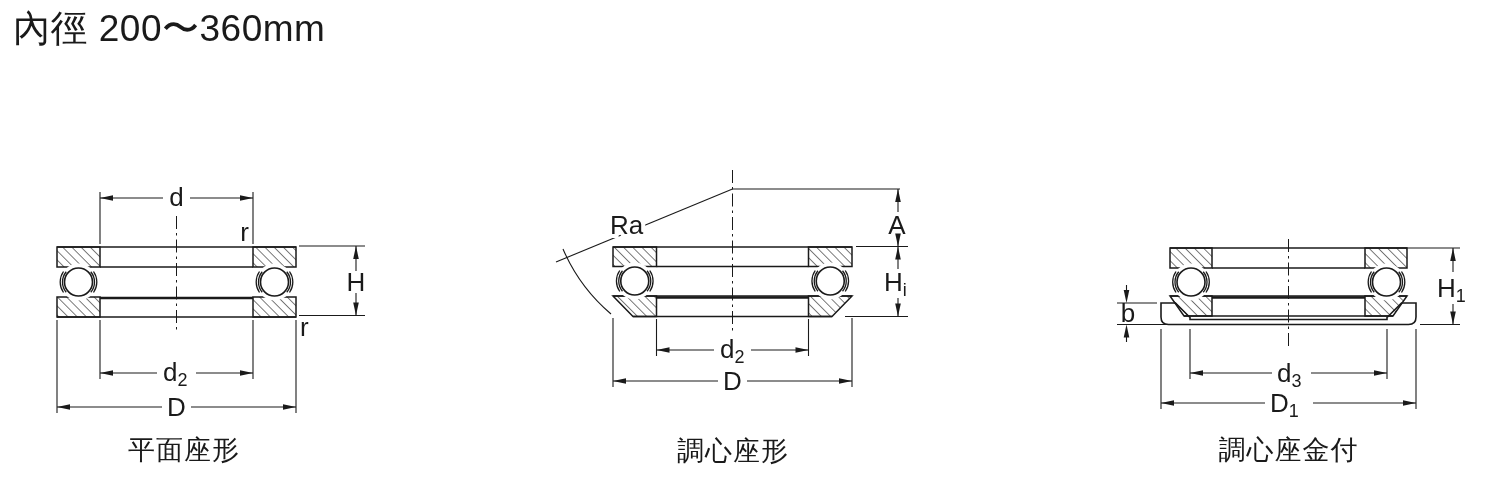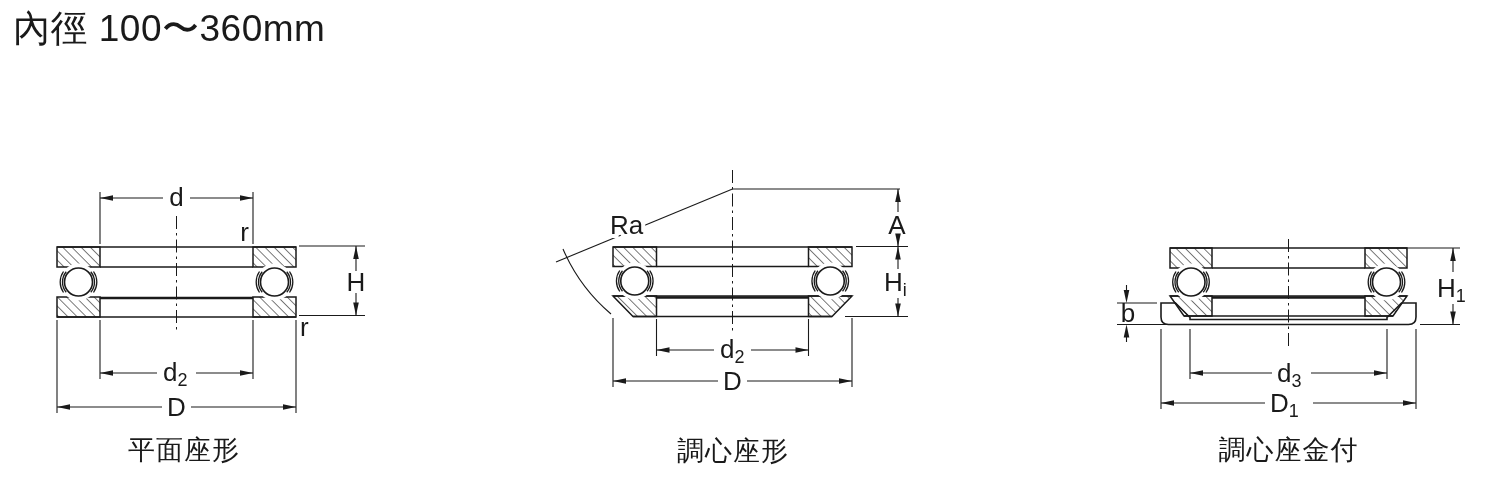--- a/index.html
+++ b/index.html
@@ -19,21 +19,21 @@
   text{fill:#1a1a1a;font-family:"Liberation Sans","DejaVu Sans",sans-serif;}
   .dimtext{font-size:26px;}
   .sub{font-size:18px;}
   .cap{font-size:27px;letter-spacing:1px;}
   .halo{stroke:#ffffff;stroke-width:8px;paint-order:stroke;}
 </style>
 </head>
 <body>
 
 <div class="page">
-  <div class="title">內徑 100〜360mm</div>
+  <div class="title">內徑 200〜360mm</div>
 
   <svg width="1503" height="501" viewBox="0 0 1503 501">
     <defs>
       <pattern id="hatch" width="6.5" height="6.5" patternUnits="userSpaceOnUse" patternTransform="rotate(45)">
         <line x1="0" y1="0" x2="6.5" y2="0" stroke="#1a1a1a" stroke-width="1.15"></line>
       </pattern>
       <g id="ball">
         <circle r="18.5" fill="#ffffff"></circle>
         <path class="arcline" d="M -15 10.5 A 18.3 18.3 0 0 1 -15 -10.5 M -12.26 10.29 A 16 16 0 0 1 -12.26 -10.29 M 12.26 -10.29 A 16 16 0 0 1 12.26 10.29 M 15 -10.5 A 18.3 18.3 0 0 1 15 10.5"></path>
         <circle r="14" class="olw"></circle>

